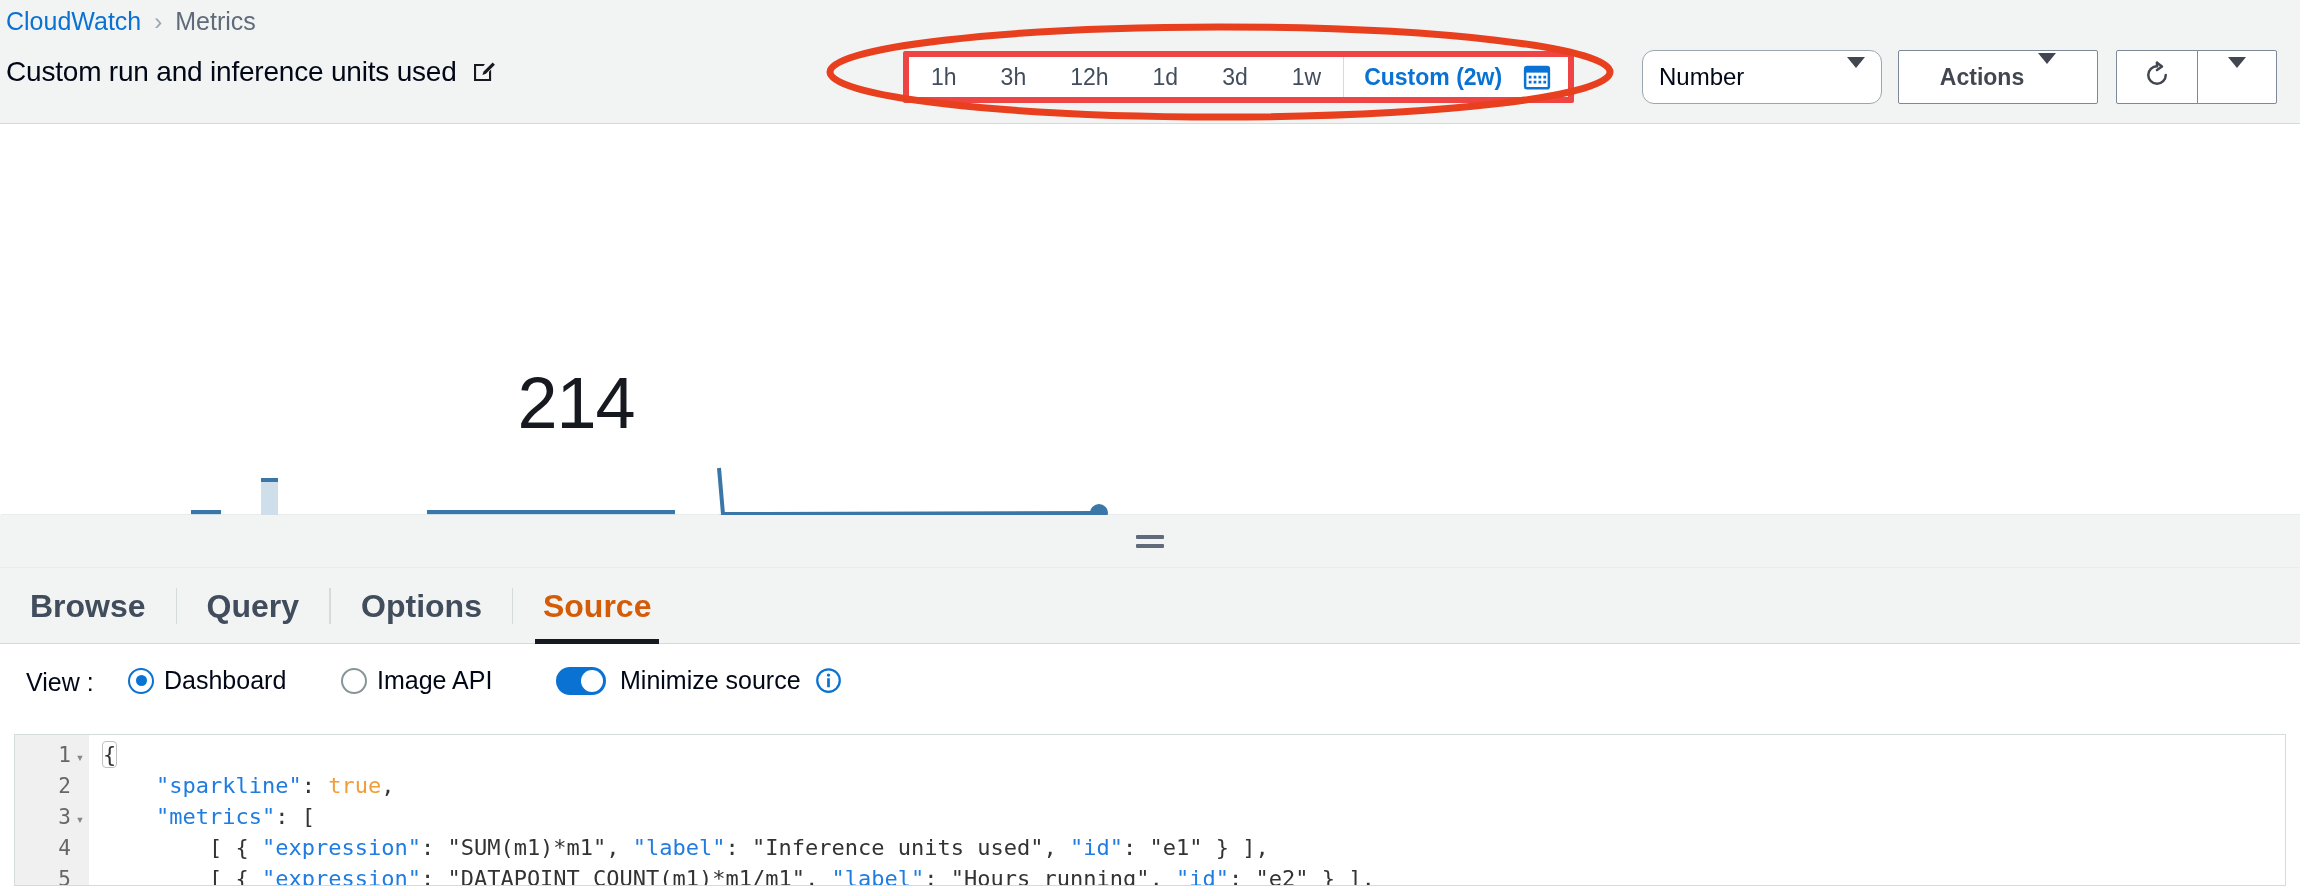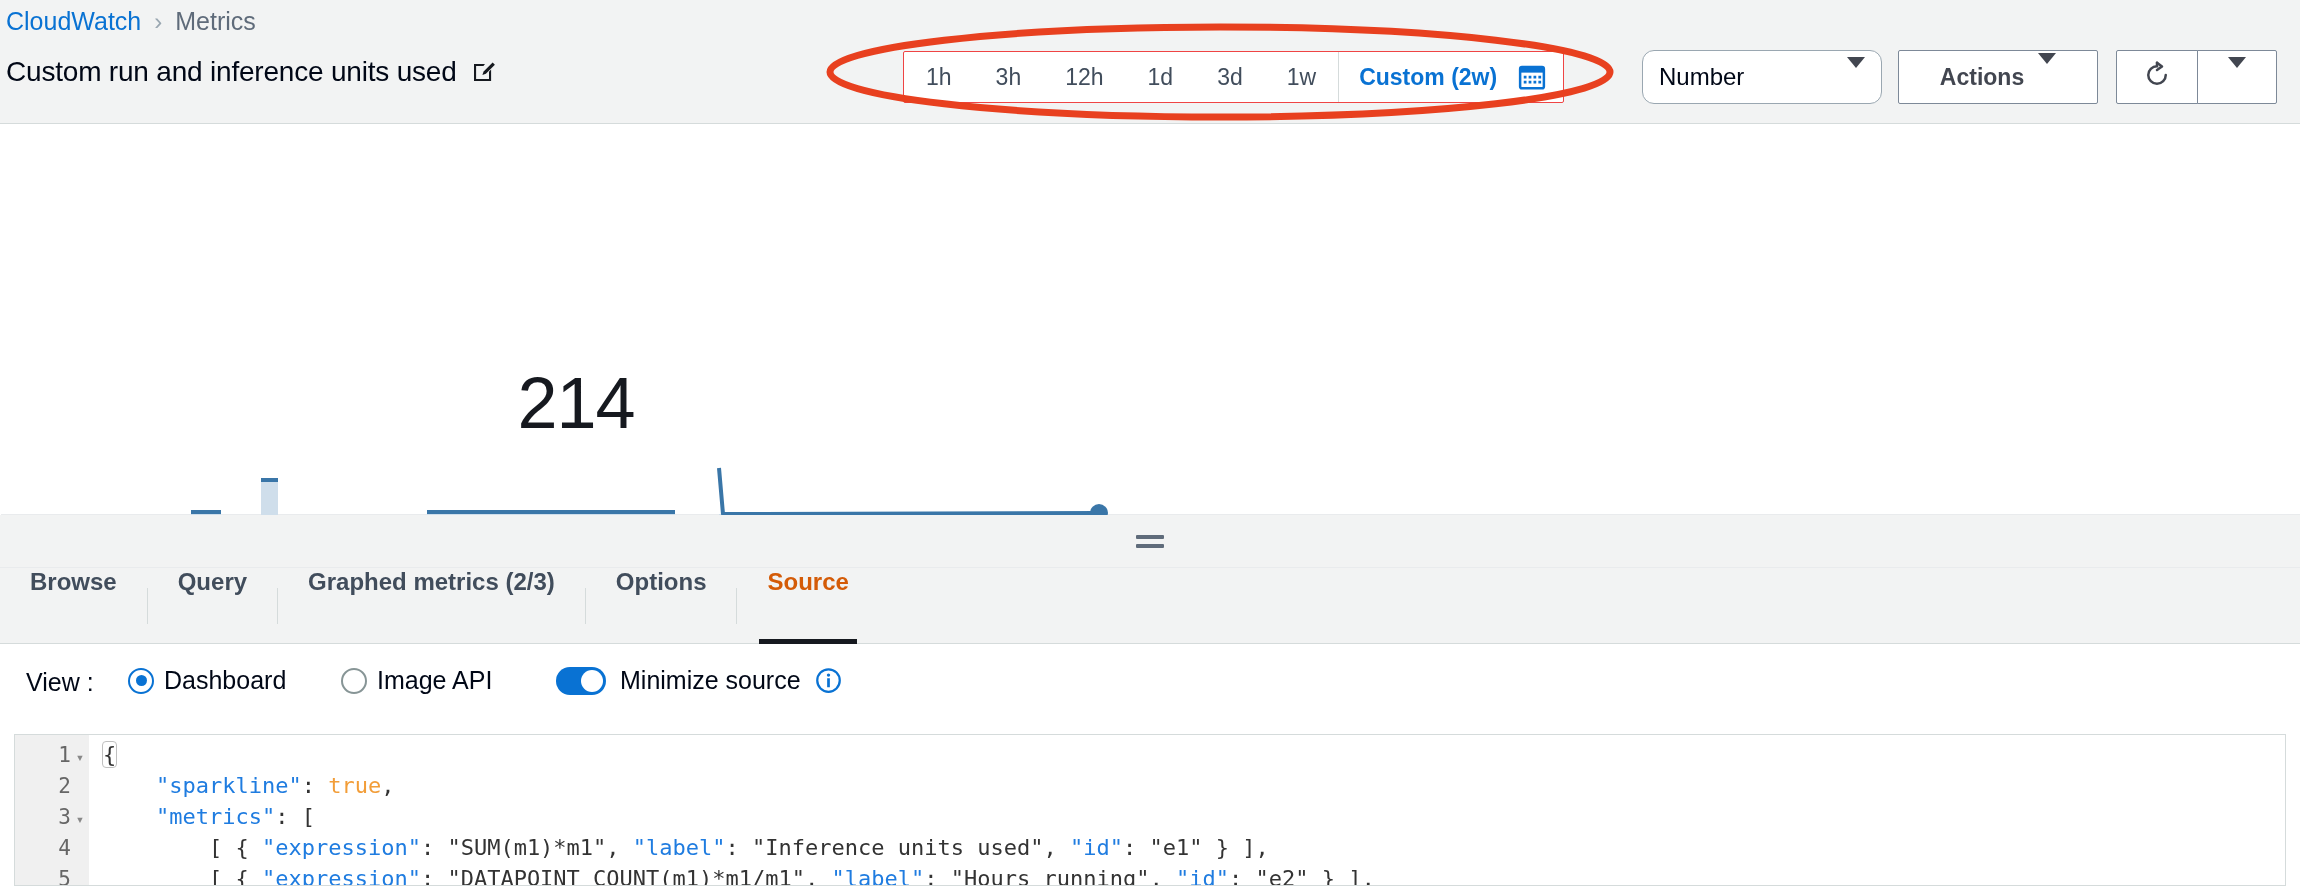--- a/index.html
+++ b/index.html
@@ -30,21 +30,21 @@
     position: absolute; left: 6px; top: 56px;
     display: flex; align-items: center; gap: 14px;
   }
   .page-title { font-size: 28px; color: #000716; letter-spacing: -0.2px; }
   .edit-icon { display: inline-flex; align-items: center; }
 
   
   .time-range {
     position: absolute; left: 903px; top: 51px;
     height: 52px; display: flex; align-items: stretch;
-    background: #fff; border: 1px solid #ef4444; border-radius: 2px;
+    background: #fff; border: 6px solid #ef4444; border-radius: 2px;
   }
   .tr-btn {
     display: flex; align-items: center; justify-content: center;
     padding: 0 22px; font-size: 23px; color: #414d5c; cursor: pointer;
     background: transparent; border: none;
     font-family: "Liberation Sans", sans-serif;
   }
   .tr-divider { width: 1px; background: #d5dbdb; margin: 0; }
   .tr-custom {
     display: flex; align-items: center; justify-content: center;
@@ -118,21 +118,21 @@
   .resize-grip { display: flex; flex-direction: column; gap: 5px; cursor: ns-resize; }
   .resize-grip span { display: block; width: 28px; height: 4px; background: #5f6b7a; border-radius: 1px; }
 
   
   .tabbar {
     position: absolute; left: 0; top: 568px; width: 2300px; height: 76px;
     background: #f2f3f3; border-bottom: 1px solid #d5dbdb;
   }
   .tabs { position: absolute; left: 0; top: 0; display: flex; align-items: stretch; height: 76px; }
   .tab {
-    display: flex; align-items: flex-start; padding: 0 30px; font-size: 24px;
+    display: flex; align-items: center; padding: 0 30px; font-size: 32px;
     color: #414d5c; font-weight: bold; cursor: pointer; position: relative;
   }
   .tab.active { color: #d45b07; }
   .tab.active::after {
     content: ""; position: absolute; left: 22px; right: 22px; bottom: 0;
     height: 5px; background: #16191f;
   }
   .tab-sep { width: 1px; background: #d5dbdb; margin: 20px 0; }
 
   
@@ -301,23 +301,20 @@
   <div class="tabbar">
     <div class="tabs">
       <div class="tab">
           <span>Browse</span>
         </div>
       <div class="tab-sep"></div>
       <div class="tab">
           <span>Query</span>
         </div>
       <div class="tab-sep"></div>
-      <div class="tab">
-          <span>Graphed metrics (2/3)</span>
-        </div>
       <div class="tab-sep"></div>
       <div class="tab">
           <span>Options</span>
         </div>
       <div class="tab-sep"></div>
       <div class="tab active">
           <span>Source</span>
         </div>
     </div>
 

